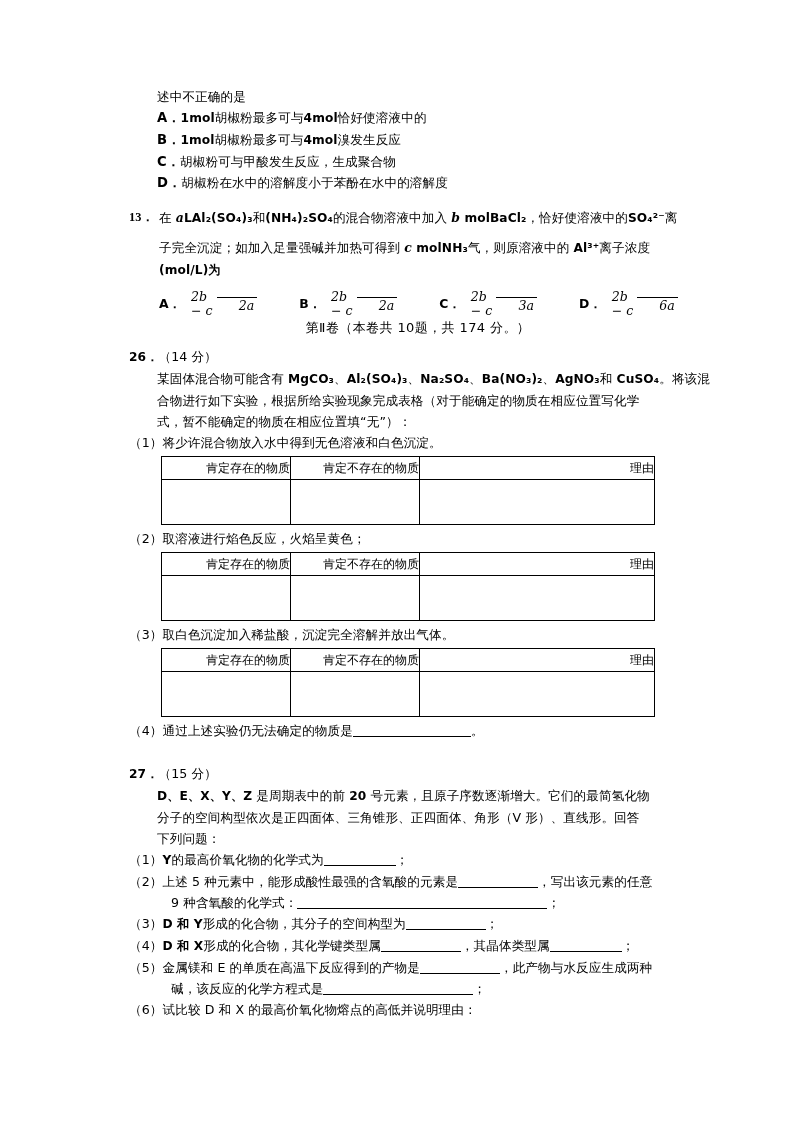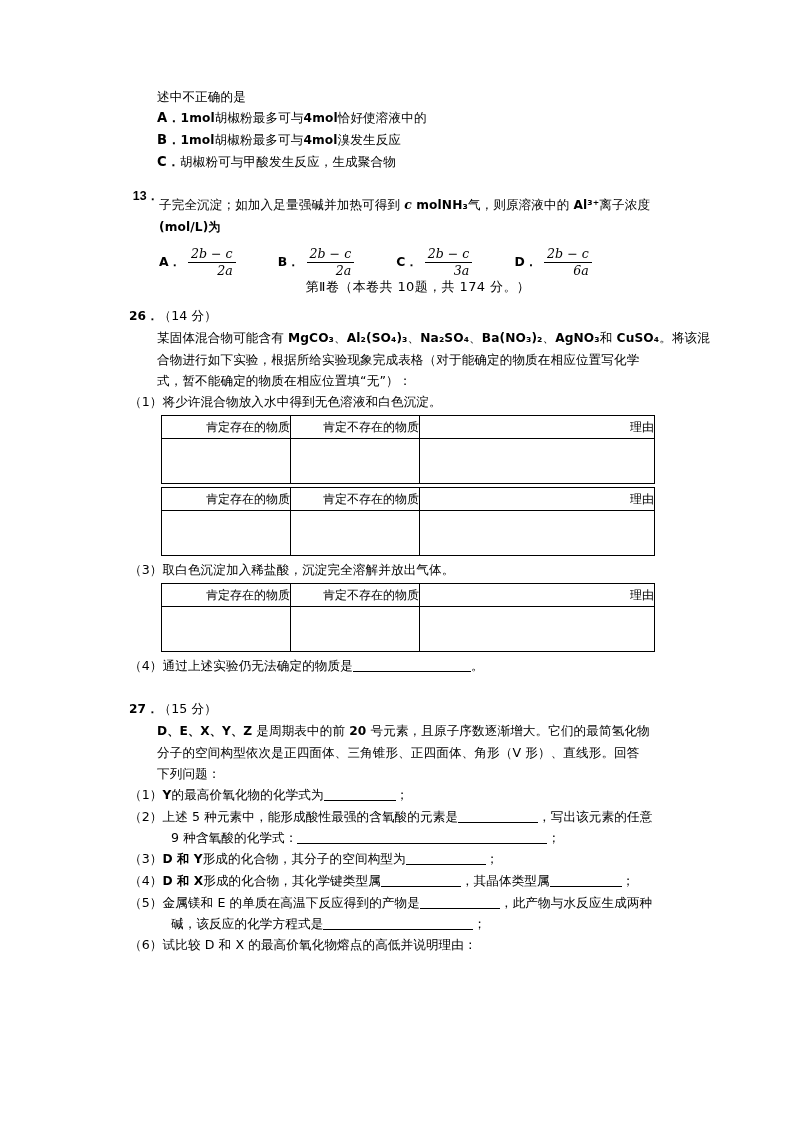--- a/index.html
+++ b/index.html
@@ -51,27 +51,26 @@
   .ital {
     font-family: "DejaVu Serif", "Liberation Serif", serif;
     font-style: italic;
     font-weight: bold;
     font-size: 12.4px;
   }
 
   
   .qrow { display: flex; align-items: flex-start; }
   .qnum {
-    font-family: Liberation Sans, sans-serif;
+    font-family: Liberation Serif, serif;
     font-weight: bold;
     font-size: 12.4px;
     width: 30px;
     flex: 0 0 30px;
     line-height: 21px;
-    text-align: right;
   }
   .qbody { flex: 1 1 auto; }
   .optlabel { font-weight: bold; font-family: "DejaVu Sans", sans-serif; }
 
   
   .fracrow {
     display: flex;
     align-items: center;
     margin-top: 9px;
     padding-left: 28px;
@@ -82,21 +81,20 @@
     margin-right: 42px;
   }
   .fracitem .optlabel {
     font-size: 12.4px;
     margin-right: 7px;
     font-family: "DejaVu Sans", sans-serif;
     font-weight: bold;
   }
   .frac {
     display: inline-flex;
-    flex-direction: column;
     align-items: center;
     font-family: "DejaVu Serif", "Liberation Serif", serif;
     font-style: italic;
     font-size: 12.6px;
     line-height: 1.12;
   }
   .frac .num { padding: 0 3px 1px 3px; }
   .frac .den {
     padding: 1px 3px 0 3px;
     border-top: 1.1px solid #000;
@@ -168,28 +166,34 @@
     </div>
 
     <div class="line indent-opt">
       <span class="optlabel">B．</span><span class="chem">1mol</span><span class="cn">胡椒粉最多可与</span><span class="chem">4mol</span><span class="cn">溴发生反应</span>
     </div>
 
     <div class="line indent-opt">
       <span class="optlabel">C．</span><span class="cn">胡椒粉可与甲酸发生反应，生成聚合物</span>
     </div>
 
+    <div class="line indent-opt">
+      <span class="optlabel">D．</span><span class="cn">胡椒粉在水中的溶解度小于苯酚在水中的溶解度</span>
+    </div>
   </div>
 
   <div class="spacer-14"></div>
 
   <div class="qrow">
     <div class="qnum">13．</div>
     <div class="qbody">
 
+      <div class="line">
+        <span class="cn">在 </span><span class="ital">a</span><span class="chem">LAl₂(SO₄)₃</span><span class="cn">和</span><span class="chem">(NH₄)₂SO₄</span><span class="cn">的混合物溶液中加入 </span><span class="ital">b</span><span class="chem"> molBaCl₂</span><span class="cn">，恰好使溶液中的</span><span class="chem">SO₄²⁻</span><span class="cn">离</span>
+      </div>
 
       <div class="spacer-8"></div>
 
       <div class="line">
         <span class="cn">子完全沉淀；如加入足量强碱并加热可得到 </span><span class="ital">c</span><span class="chem"> molNH₃</span><span class="cn">气，则原溶液中的 </span><span class="chem">Al³⁺</span><span class="cn">离子浓度</span>
       </div>
 
       <div class="line">
         <span class="chem">(mol/L)为</span>
       </div>
@@ -253,20 +257,23 @@
         <th class="col-c">理由</th>
       </tr>
       <tr>
         <td></td>
         <td></td>
         <td></td>
       </tr>
     </tbody>
         </table>
 
+    <div class="line cn">
+      <span>（2）</span><span>取溶液进行焰色反应，火焰呈黄色；</span>
+    </div>
     <table class="qtable">
       <tbody>
             <tr>
         <th class="col-a">肯定存在的物质</th>
         <th class="col-b">肯定不存在的物质</th>
         <th class="col-c">理由</th>
       </tr>
       <tr>
         <td></td>
         <td></td>

